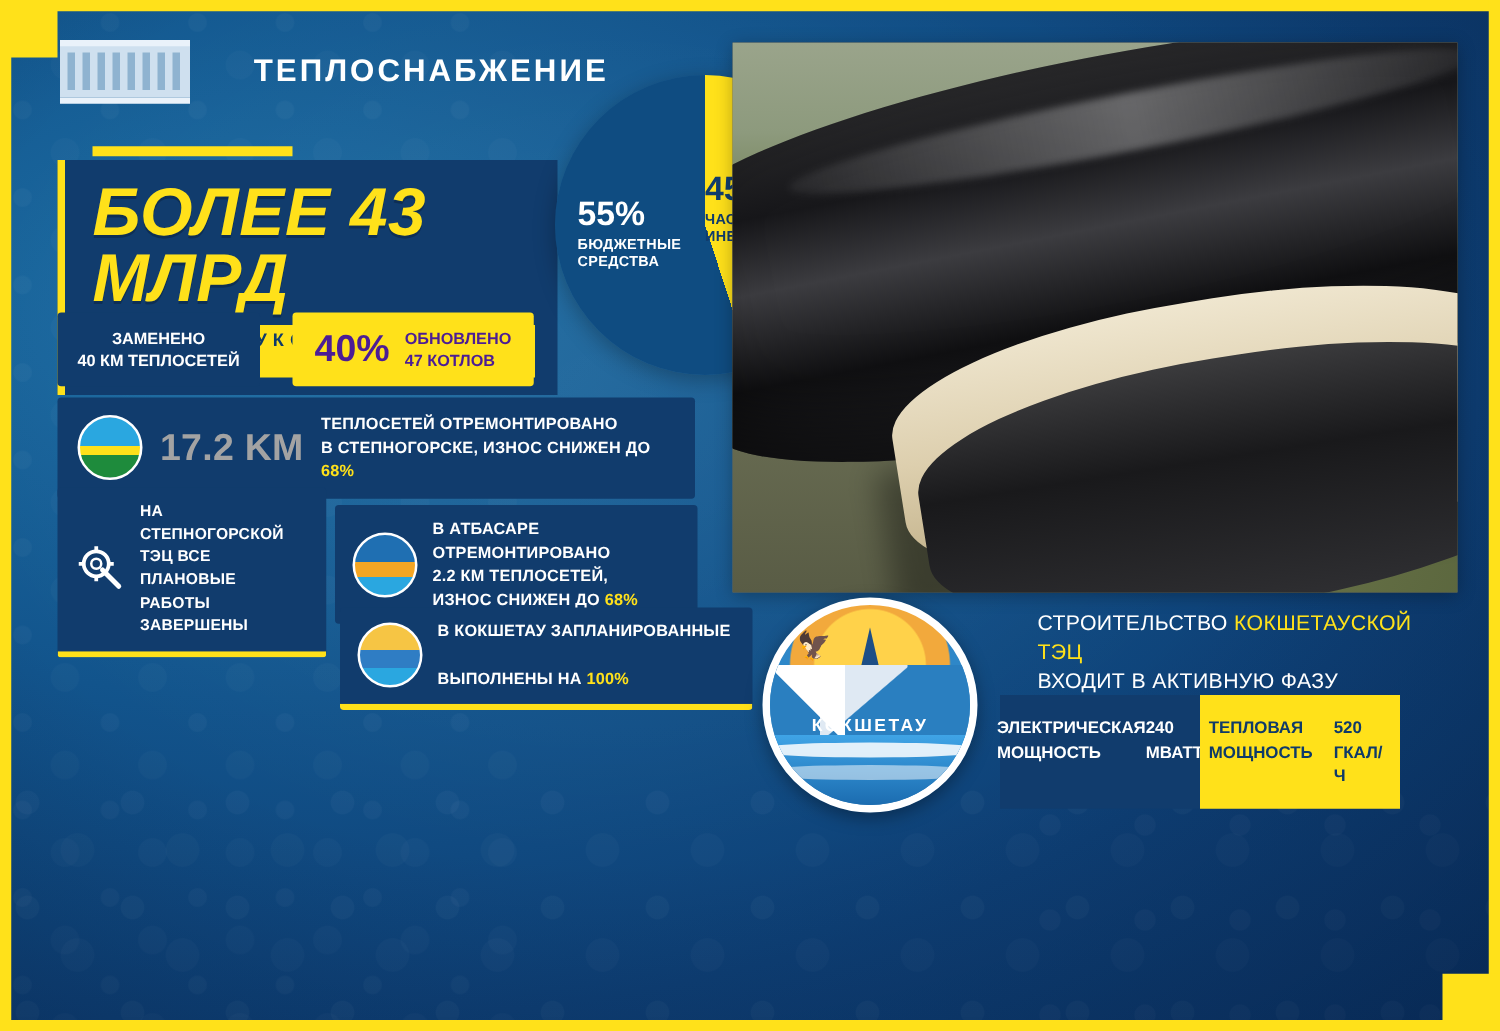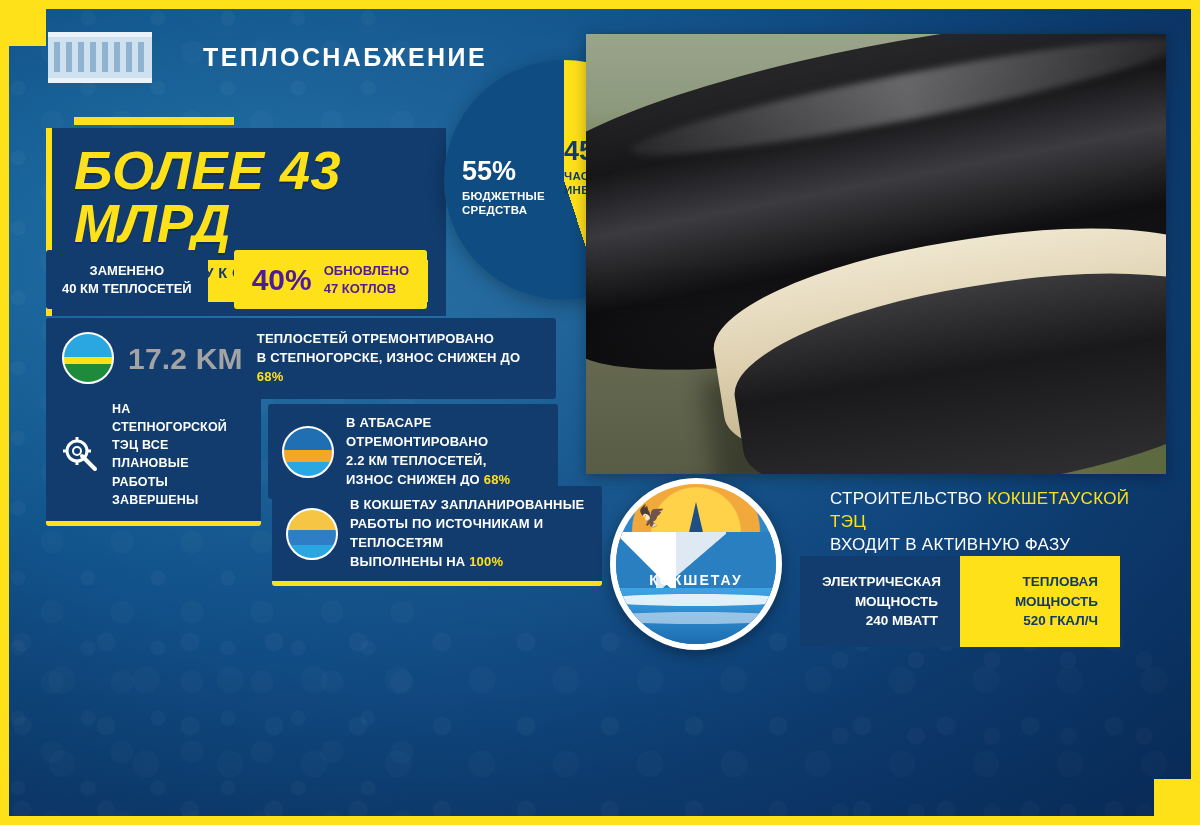--- a/index.html
+++ b/index.html
@@ -318,26 +318,26 @@
     letter-spacing: .3px;
     margin-left: 12px;
   }
   #power-row {
     position: absolute;
     left: 800px; top: 556px;
     display: flex; align-items: stretch;
   }
   .power-box {
     width: 160px;
-    text-align: right;
+    text-align: left;
     font-size: 13.5px;
     font-weight: bold;
     line-height: 1.45;
-    padding: 16px 22px;
-    display: flex; flex-direction: column; justify-content: center;
+    padding: 16px 7px;
+    display: flex; flex-direction: row; justify-content: center;
   }
   .power-box.dark  { background: #113c6d; color: #ffffff; }
   .power-box.light { background: #ffe11a; color: #0f3a69; }
 
   
   .gear-icon { width: 40px; height: 40px; flex: 0 0 40px; }
 </style>
 </head>
 <body>
 
@@ -450,21 +450,21 @@
       <span>В АТБАСАРЕ ОТРЕМОНТИРОВАНО</span><br>
       <span>2.2 КМ ТЕПЛОСЕТЕЙ,</span><br>
       <span>ИЗНОС СНИЖЕН ДО </span><span class="hl">68%</span>
     </div>
   </div>
 
   <div class="info-bar" id="row-kokshetau">
     <div class="emblem kokshe"></div>
     <div>
       <span>В КОКШЕТАУ ЗАПЛАНИРОВАННЫЕ</span><br>
-      <span>РАБОТЫ ПО ИСТОЧНИКАМ И ТЕПЛОСЕТЯМ</span><br>
+      <br>
       <span>ВЫПОЛНЕНЫ НА </span><span class="hl">100%</span>
     </div>
   </div>
 
   <div id="kokshe-logo">
     <div class="bird">🦅</div>
     <div class="tower"></div>
     <div class="mountains"></div>
     <div class="logo-text">КӨКШЕТАУ</div>
     <div class="water">

